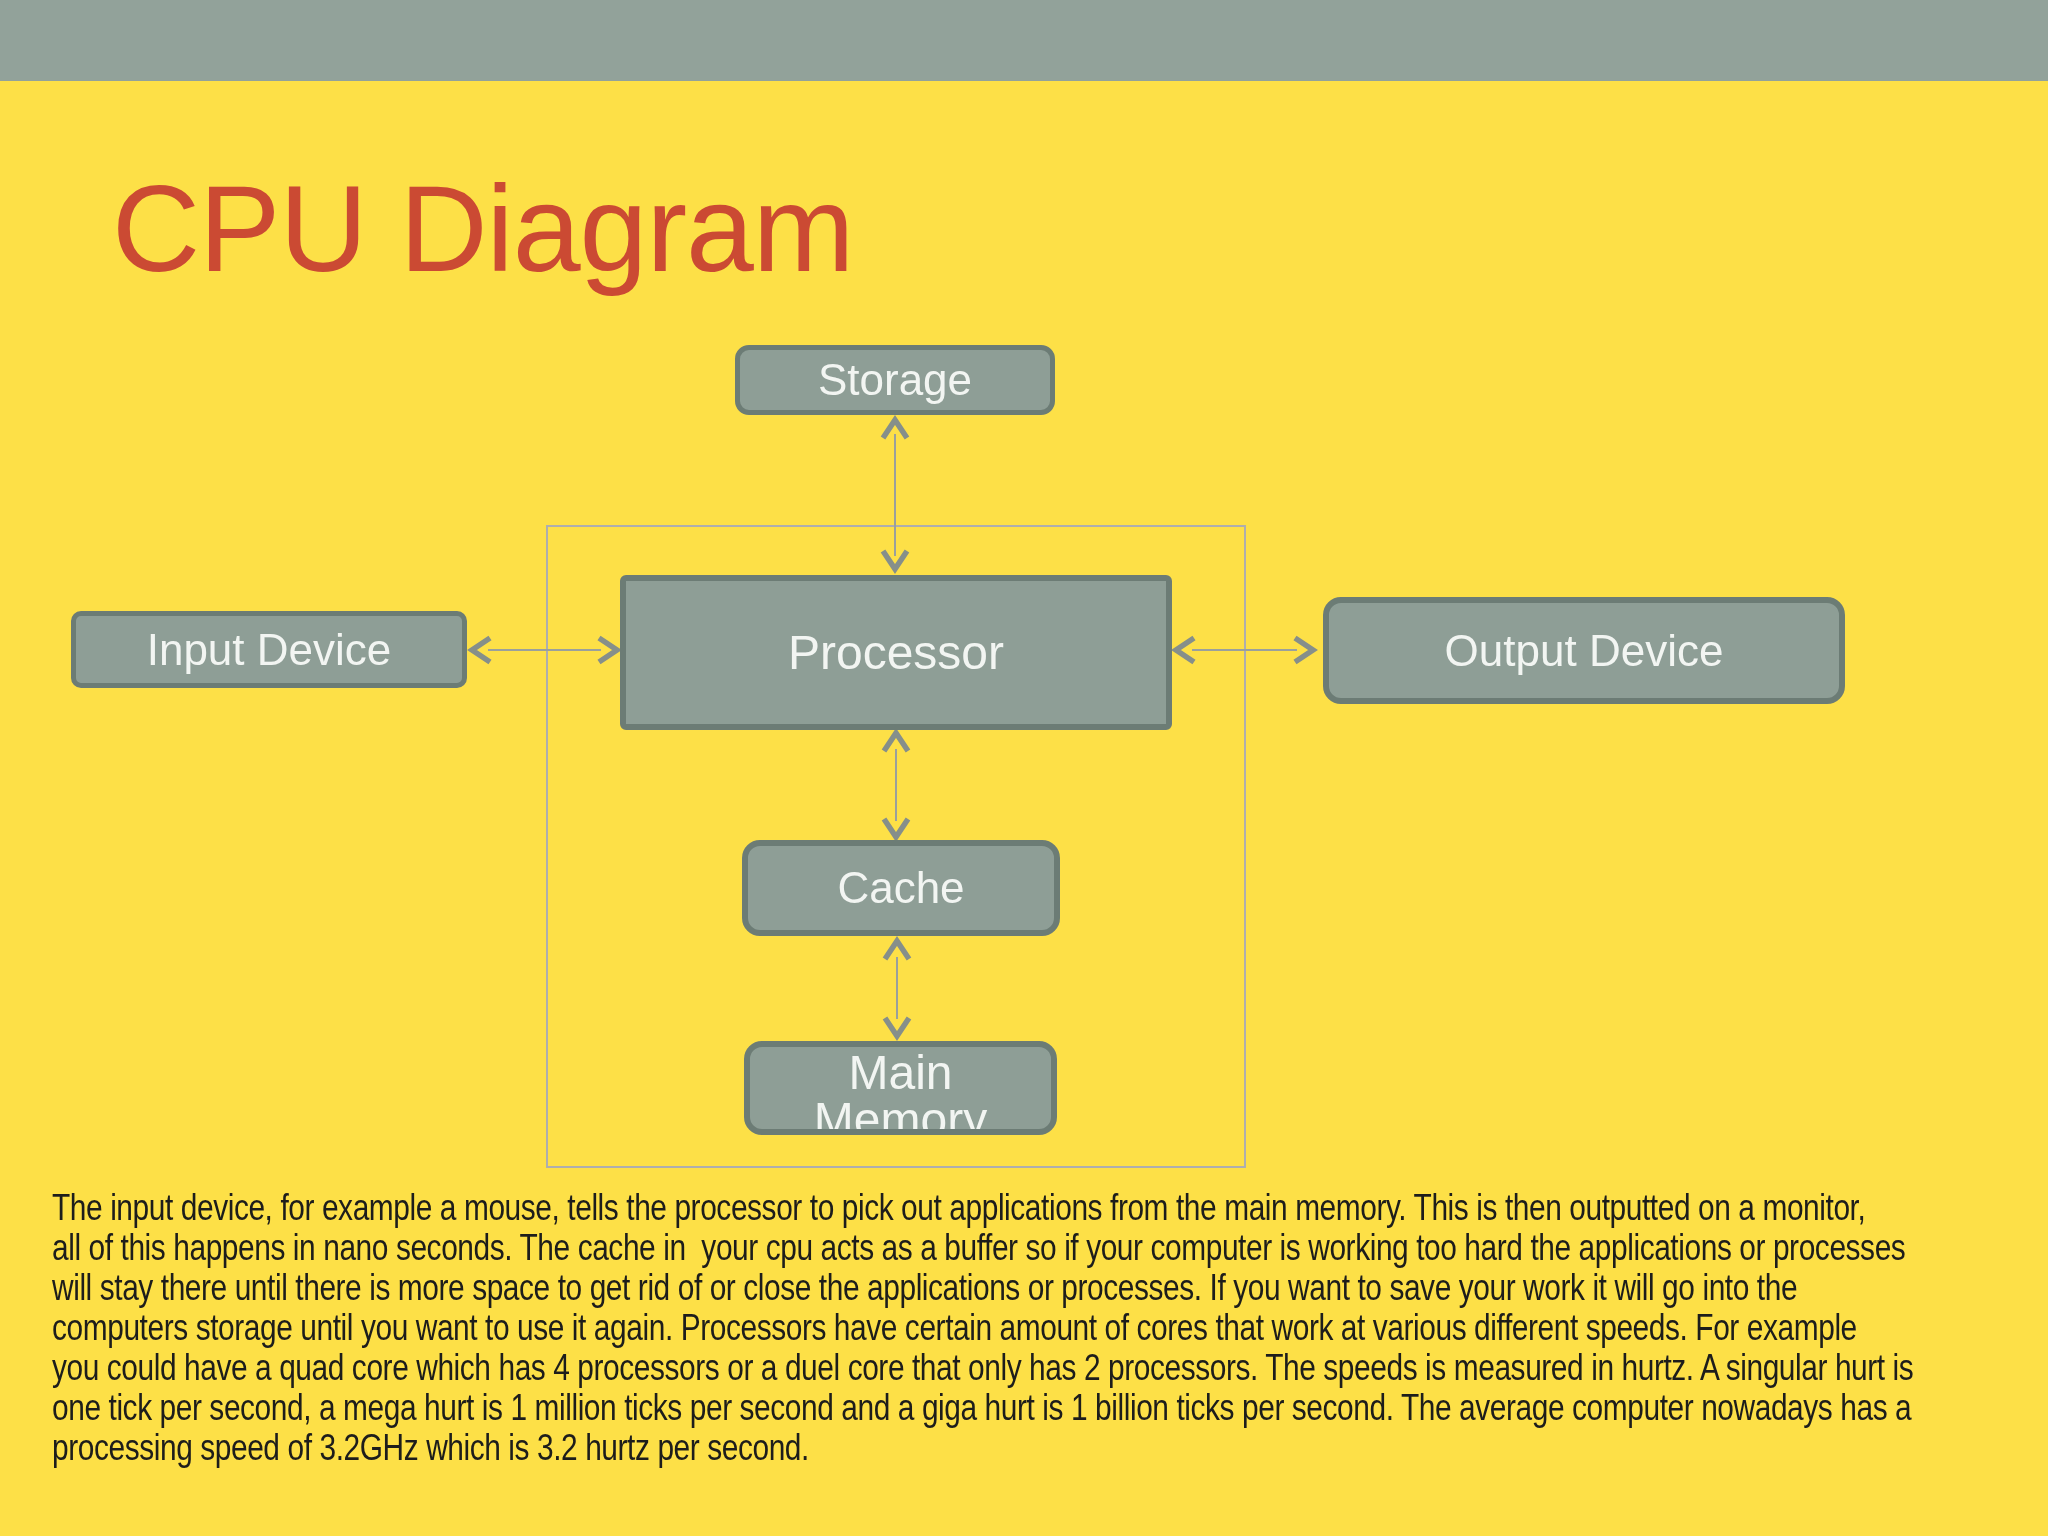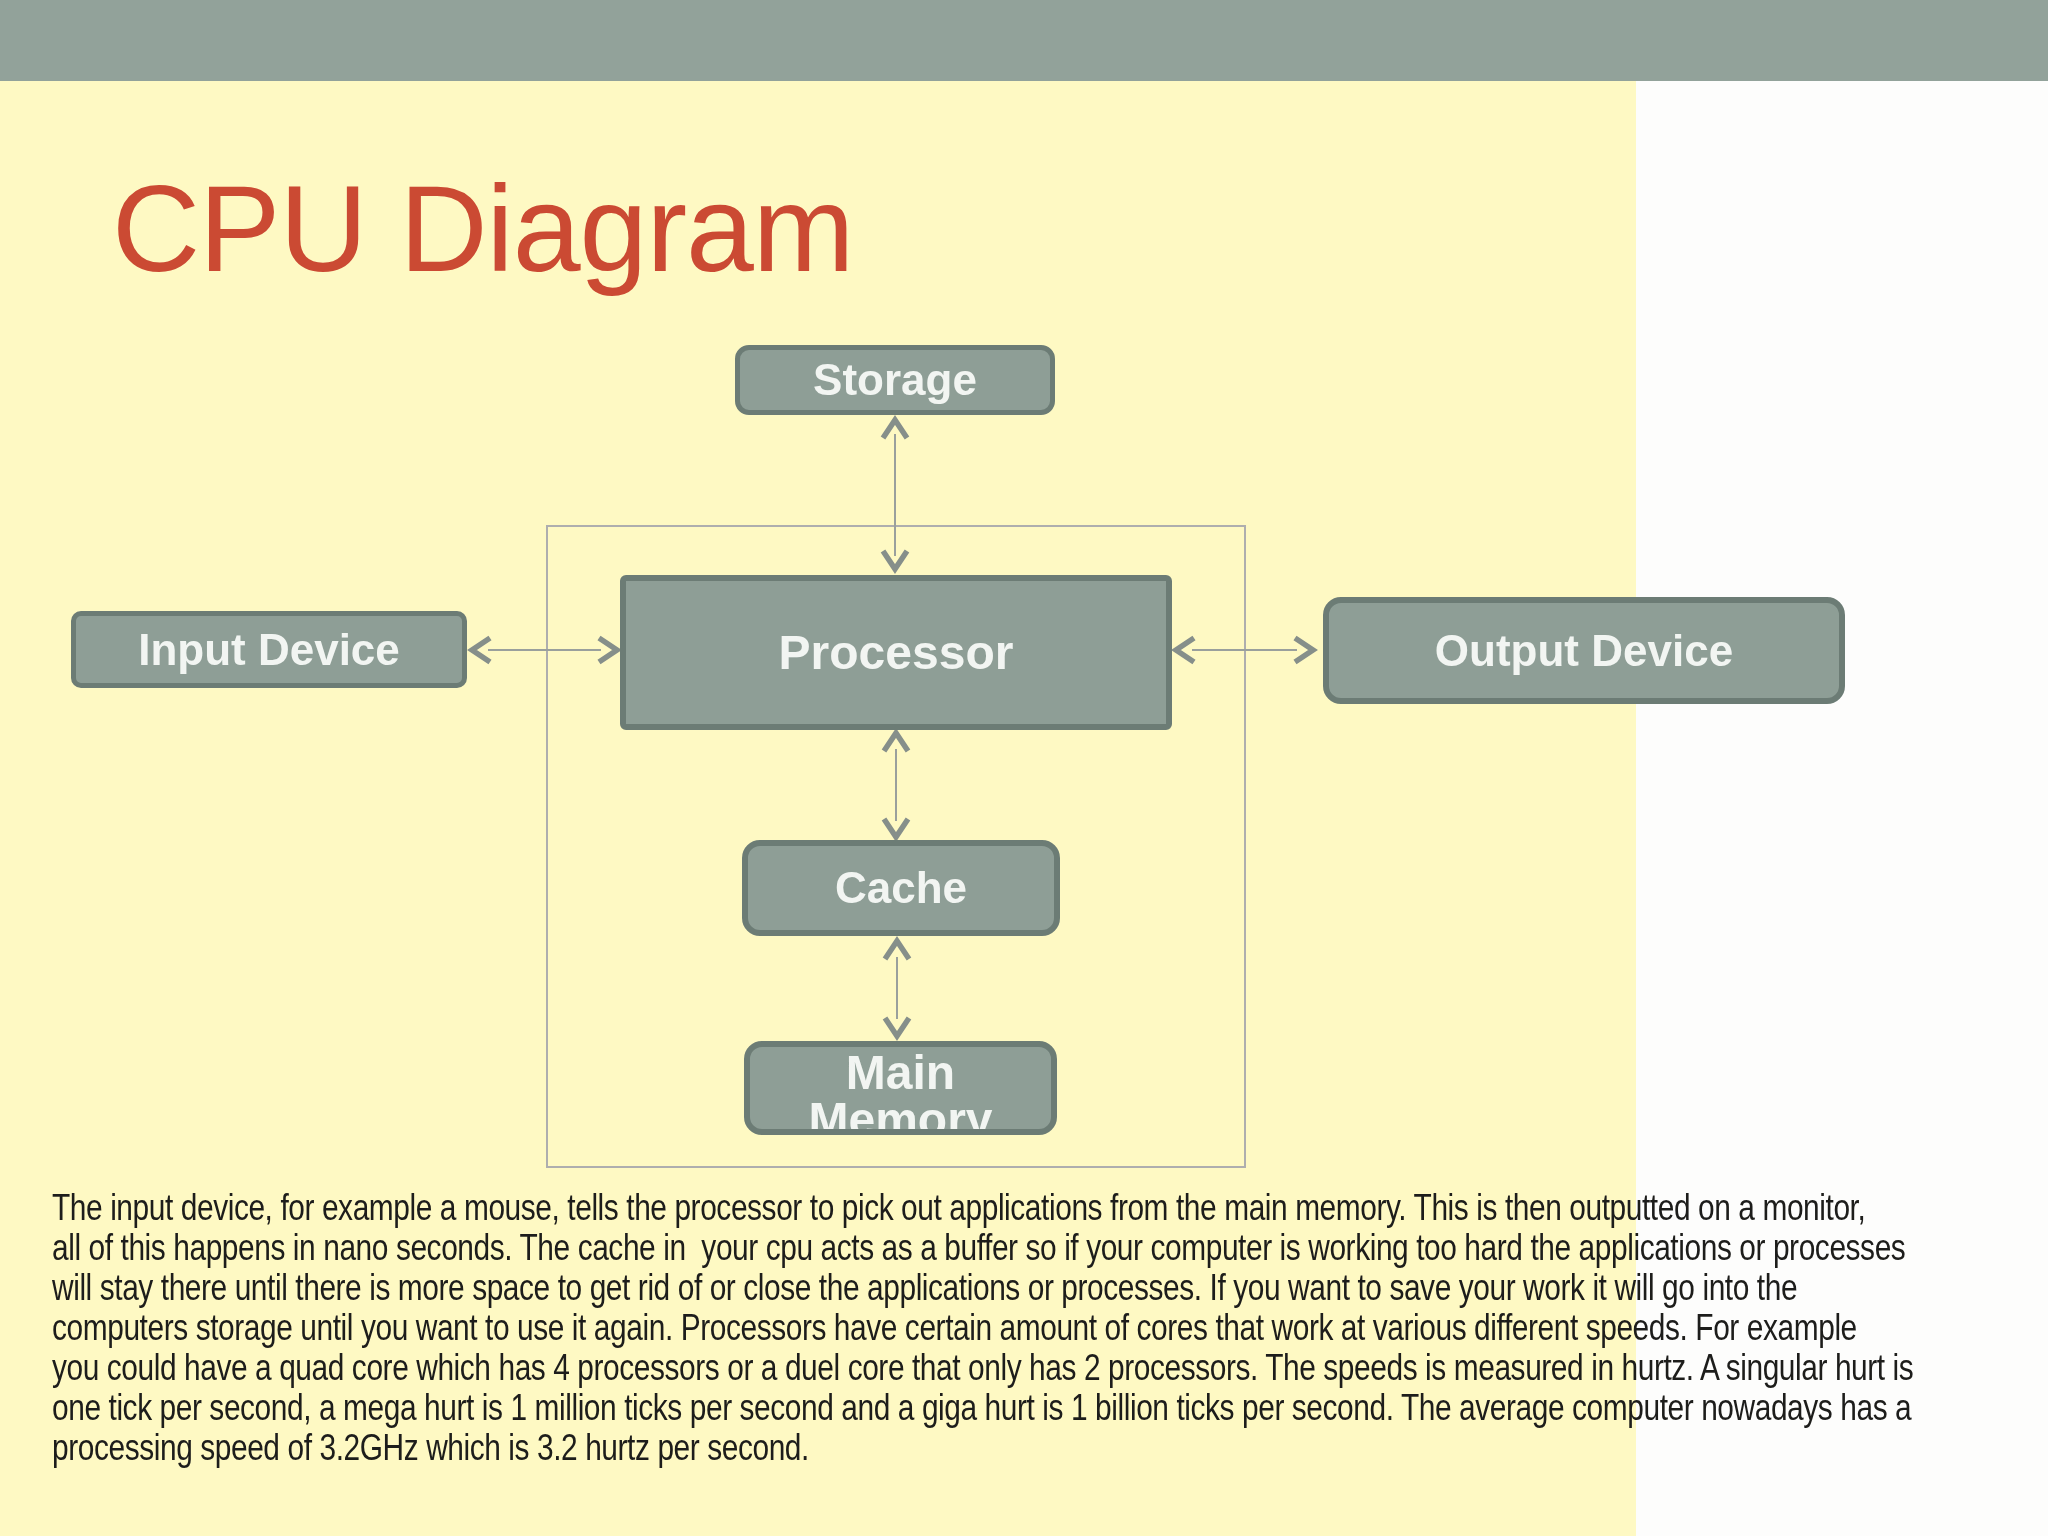--- a/index.html
+++ b/index.html
@@ -1,35 +1,35 @@
 <!DOCTYPE html>
 <html><head>
 <meta charset="utf-8">
 <style>
   html,body{margin:0;padding:0;}
   body{width:2048px;height:1536px;overflow:hidden;background:#fdfdfc;
        font-family:"Liberation Sans", sans-serif;}
-  .slide{position:relative;width:1636px;height:1536px;background:#fef9c3;}
+  .slide{position:relative;width:2048px;height:1536px;background:#fde047;}
 
   .topbar{position:absolute;left:0;top:0;width:2048px;height:81px;background:#92a29a;}
 
   .title{position:absolute;left:112px;top:168px;margin:0;
          font-size:122px;line-height:1;font-weight:400;color:#cb4a33;
          letter-spacing:-1px;white-space:nowrap;}
 
   .boundary{position:absolute;left:546px;top:525px;width:700px;height:643px;
             border:2px solid #aeaeae;background:transparent;box-sizing:border-box;}
 
   .arrows{position:absolute;left:0;top:0;width:2048px;height:1536px;pointer-events:none;}
   .arrows .shaft{stroke:#9aa09c;stroke-width:2;fill:none;}
   .arrows .head{stroke:#868f8a;stroke-width:5.5;fill:none;}
 
   .node{position:absolute;display:flex;align-items:center;justify-content:center;
         box-sizing:border-box;background:#8e9e96;color:#f2f5f2;text-align:center;}
-  .node .lbl{display:block;font-weight:bold;}
+  .node .lbl{display:block;}
 
   .node-storage {left:735px; top:345px; width:320px;height:70px;
                  border:5px solid #6c7c75;border-radius:14px;font-size:44px;}
   .node-input   {left:71px;  top:611px; width:396px;height:77px;
                  border:5px solid #6c7c75;border-radius:10px;font-size:44px;}
   .node-processor{left:620px;top:575px; width:552px;height:155px;
                  border:6px solid #6c7c75;border-radius:6px;font-size:48px;}
   .node-output  {left:1316px;top:597px; width:522px;height:107px;
                  border:6px solid #6c7c75;border-radius:18px;font-size:44px;margin-left:7px;}
   .node-cache   {left:742px; top:840px; width:318px;height:96px;

